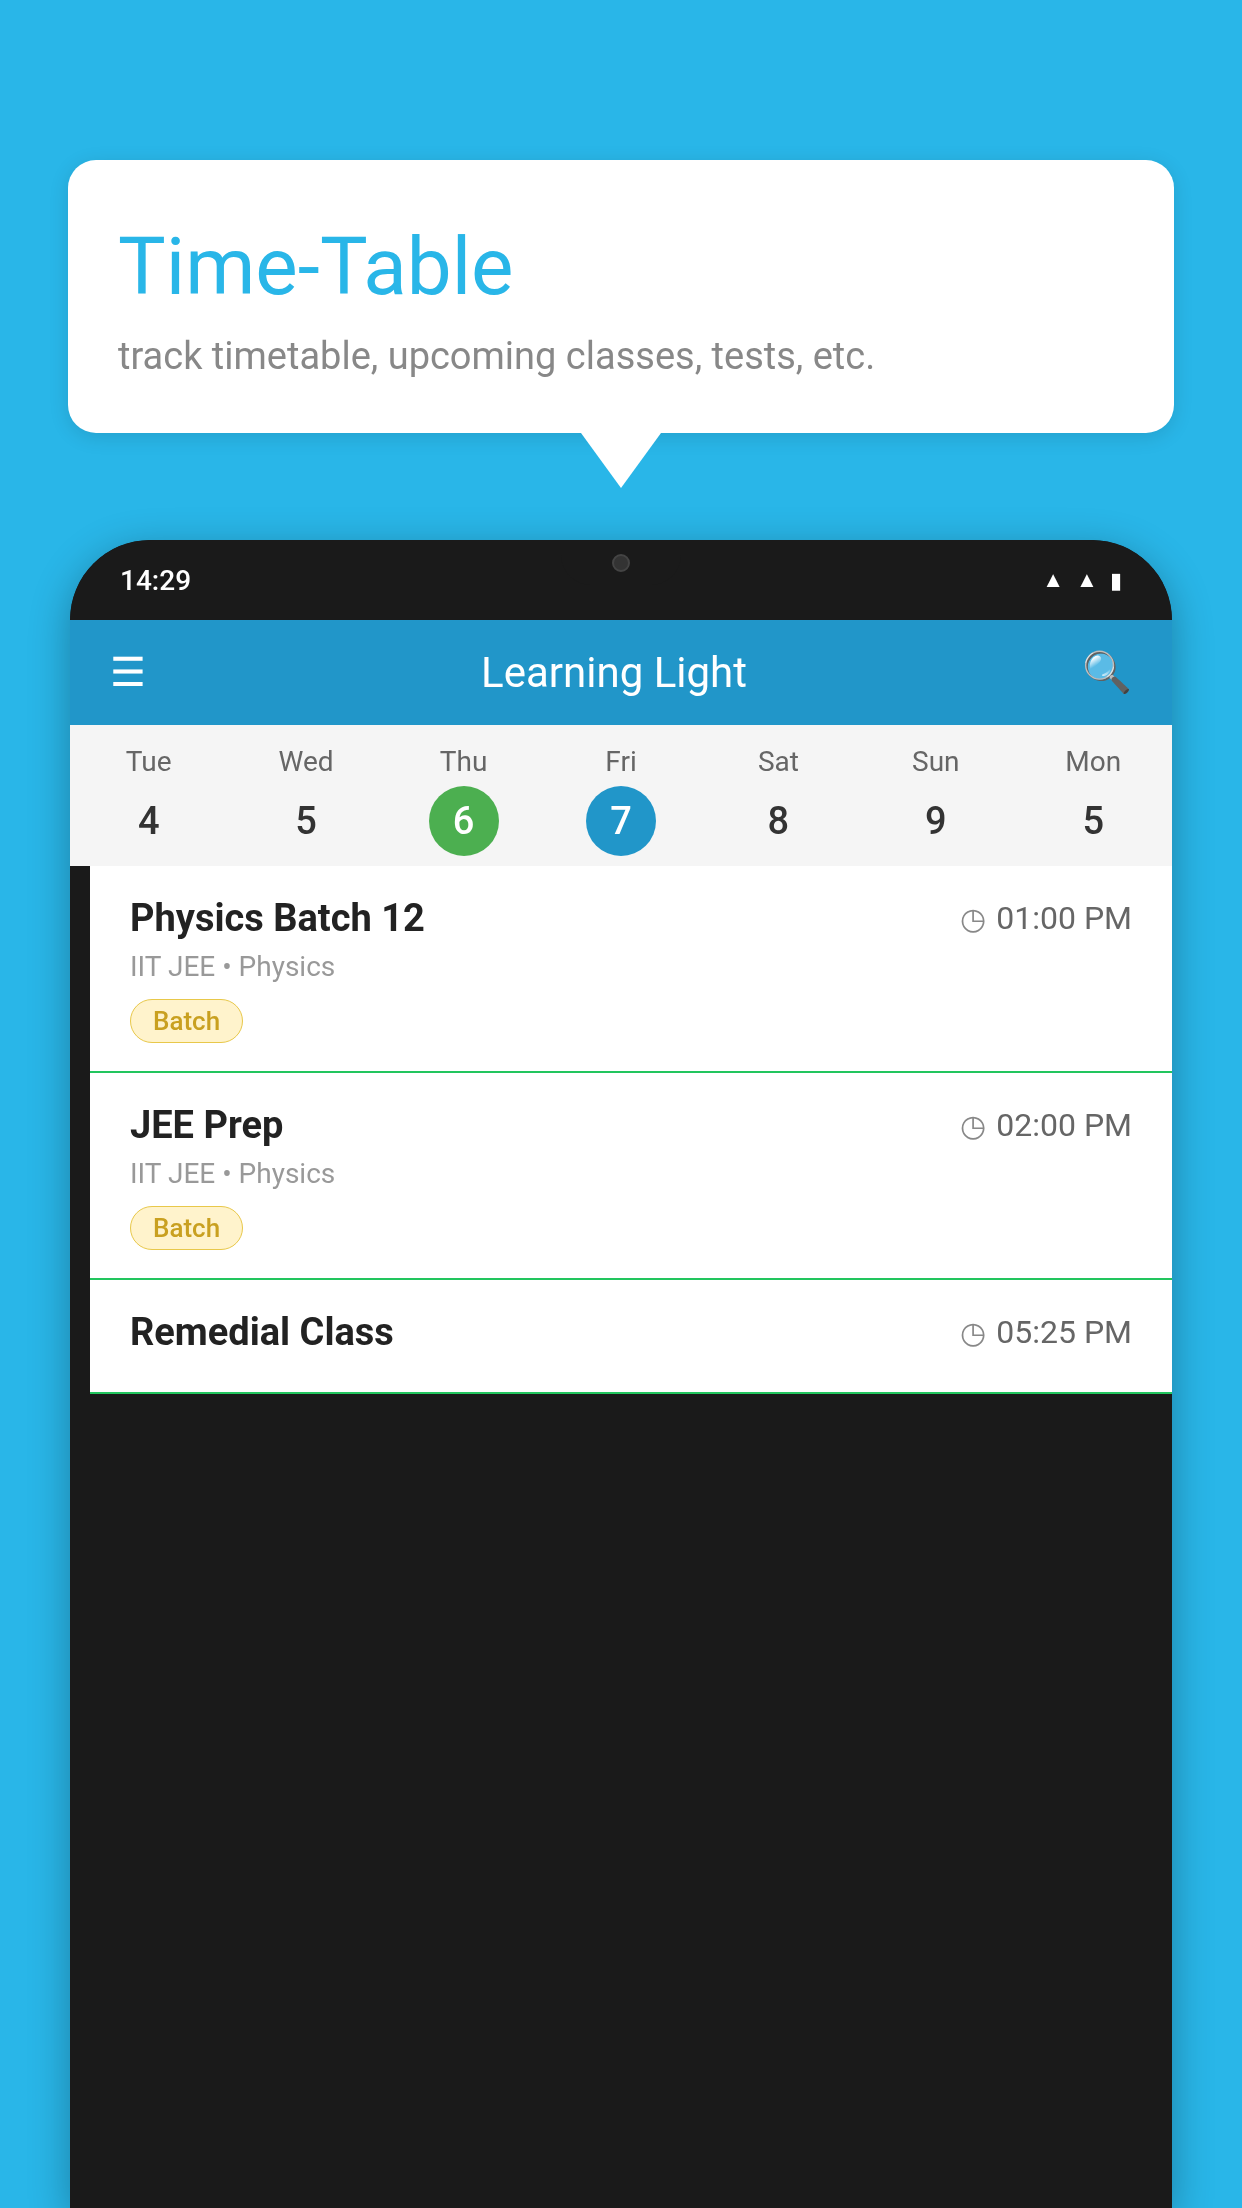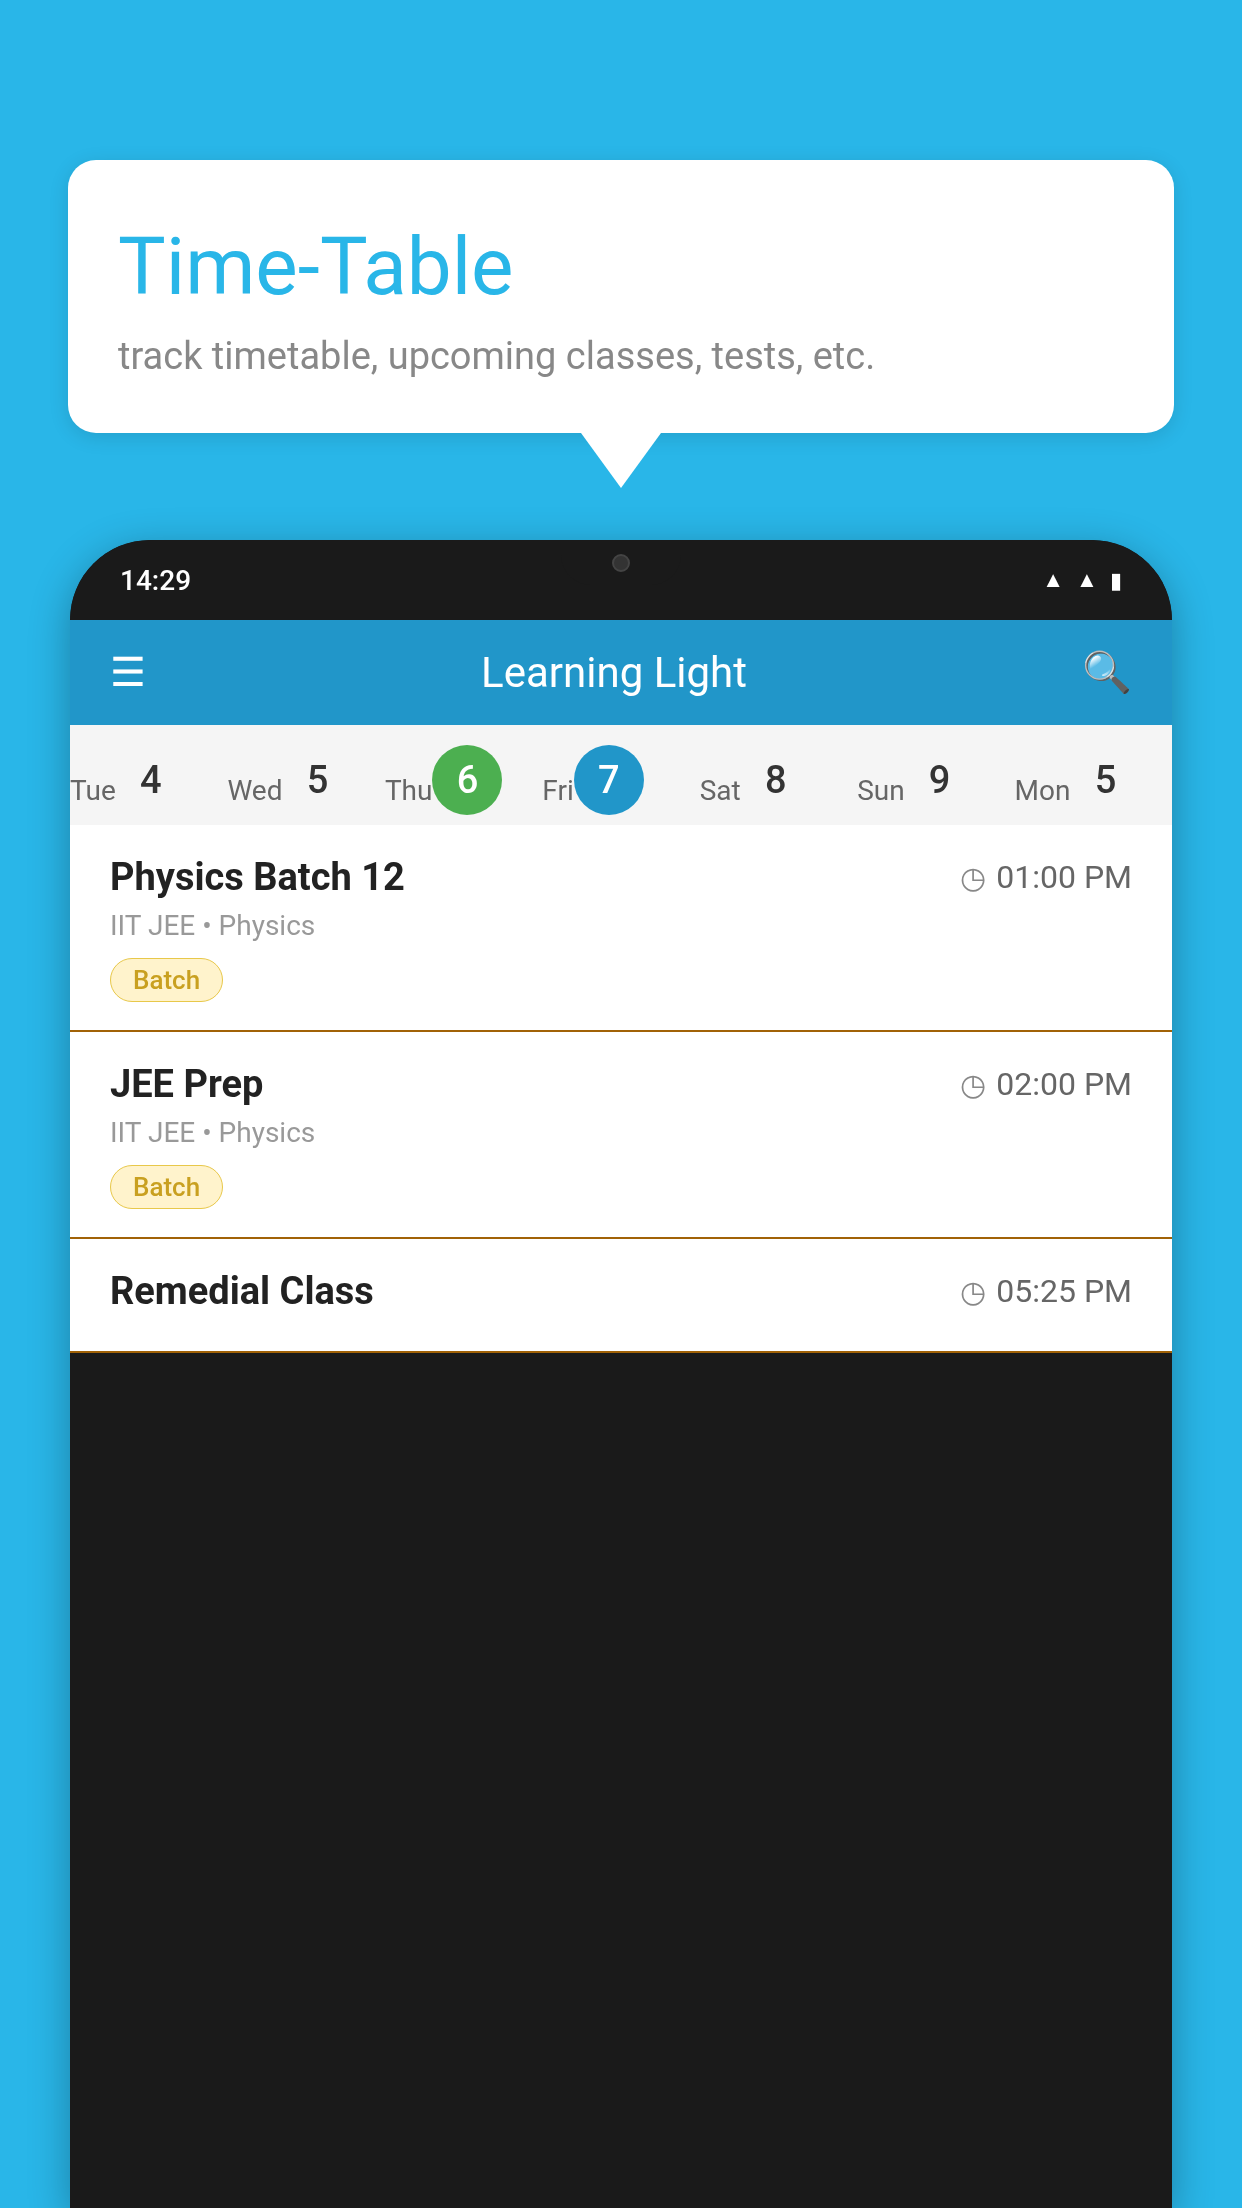--- a/index.html
+++ b/index.html
@@ -150,22 +150,22 @@
     }
 
     .days-row {
       display: flex;
       justify-content: space-around;
       padding-bottom: 10px;
     }
 
     .day-col {
       display: flex;
-      flex-direction: row;
-      align-items: flex-end;
+      flex-direction: column;
+      align-items: center;
       width: 14.28%;
     }
 
     .day-name {
       font-size: 28px;
       color: #666;
       margin-bottom: 8px;
     }
 
     .day-num {
@@ -194,22 +194,23 @@
       text-align: center;
       font-size: 30px;
       color: #555;
       padding: 16px 0 20px;
       background: #f5f5f5;
       border-bottom: 1px solid #e0e0e0;
     }
 
     
     .class-list {
-      background: #a16207;
+      background: #22c55e;
       overflow-y: auto;
+      margin-left: 20px;
     }
 
     .class-item {
       background: #fff;
       margin-bottom: 2px;
       padding: 30px 40px 28px;
     }
 
     .class-item-header {
       display: flex;

